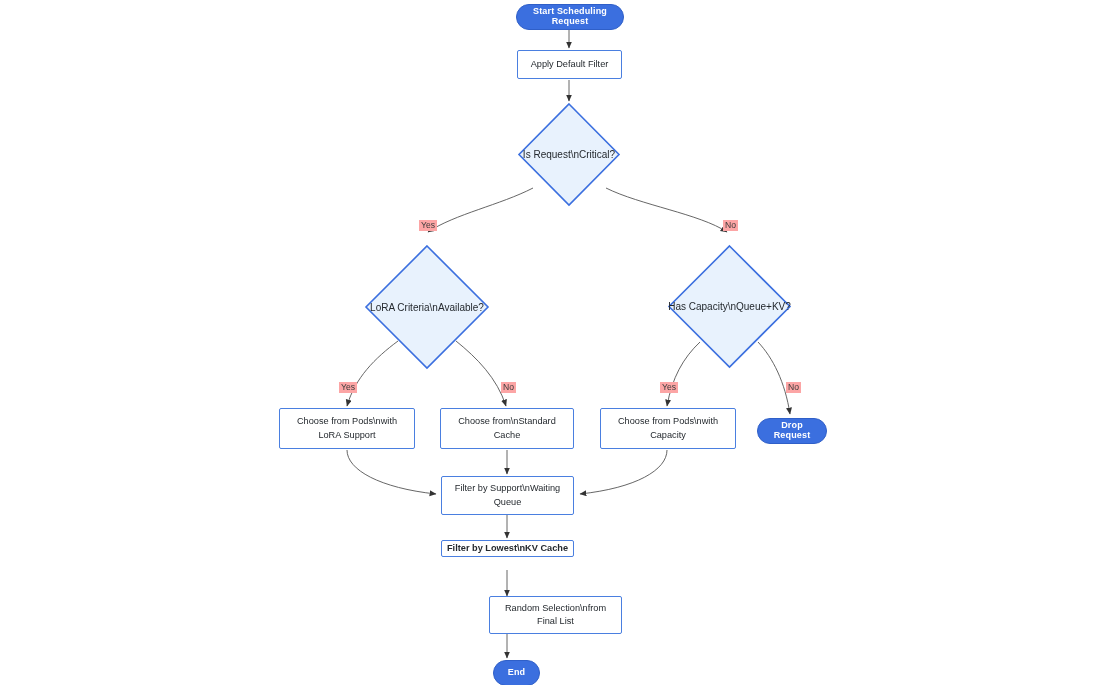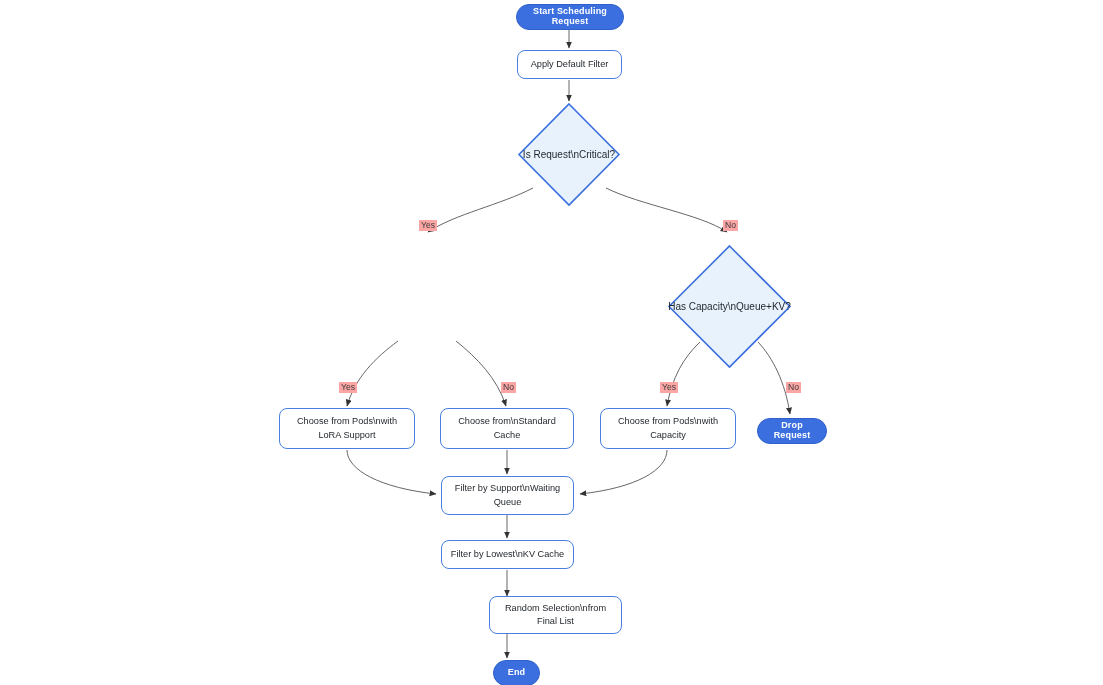--- a/index.html
+++ b/index.html
@@ -45,21 +45,21 @@
     font-size: 9px;
     font-weight: bold;
     letter-spacing: .15px;
     line-height: 1.1;
     padding: 12px 8px;
   }
   
   .rect {
     background: #ffffff;
     border: 1.6px solid #4a7fe0;
-    border-radius: 8px;
+    border-radius: 2px;
     color: #24292e;
     font-size: 9.2px;
     line-height: 1.45;
     padding: 2px 0;
   }
   
   .diamond-wrap {
     position: absolute;
   }
   .diamond-wrap svg {
@@ -146,20 +146,26 @@
     <span>Apply Default Filter</span>
   </div>
 
   <div class="diamond-wrap" style="left:518px; top:103px; width:102px; height:103px;">
     <svg width="102" height="103" viewBox="0 0 102 103">
       <polygon points="51,1 101,51.5 51,102 1,51.5" fill="#e8f2fd" stroke="#3b6fdf" stroke-width="1.6"></polygon>
     </svg>
     <div class="diamond-label">Is Request\nCritical?</div>
   </div>
 
+  <div class="diamond-wrap" style="left:365px; top:245px; width:124px; height:124px;">
+    <svg width="124" height="124" viewBox="0 0 124 124">
+      <polygon points="62,1 123,62 62,123 1,62" fill="#e8f2fd" stroke="#3b6fdf" stroke-width="1.6"></polygon>
+    </svg>
+    <div class="diamond-label">LoRA Criteria\nAvailable?</div>
+  </div>
 
   <div class="diamond-wrap" style="left:668px; top:245px; width:123px; height:123px;">
     <svg width="123" height="123" viewBox="0 0 123 123">
       <polygon points="61.5,1 122,61.5 61.5,122 1,61.5" fill="#e8f2fd" stroke="#3b6fdf" stroke-width="1.6"></polygon>
     </svg>
     <div class="diamond-label">Has Capacity\nQueue+KV?</div>
   </div>
 
   <div class="node rect" style="left:279px; top:408px; width:136px; height:41px; flex-direction:column;">
     <span class="lbl-2line">Choose from Pods\nwith</span>
@@ -178,21 +184,21 @@
 
   <div class="node pill" style="left:757px; top:418px; width:70px; height:20px;">
     <span>Drop Request</span>
   </div>
 
   <div class="node rect" style="left:441px; top:476px; width:133px; height:39px; flex-direction:column;">
     <span class="lbl-2line">Filter by Support\nWaiting</span>
     <span class="lbl-2line">Queue</span>
   </div>
 
-  <div class="node rect" style="left:441px; top:540px; width:133px; height:29px;">
+  <div class="node rect" style="left:441px; top:540px; width:133px; height:17px;font-weight:bold;">
     <span>Filter by Lowest\nKV Cache</span>
   </div>
 
   <div class="node rect" style="left:441px; top:596px; width:133px; height:38px; flex-direction:column;margin-left:48px;">
     <span class="lbl-2line">Random Selection\nfrom</span>
     <span class="lbl-2line">Final List</span>
   </div>
 
   <div class="node pill" style="left:493px; top:660px; width:47px; height:20px;">
     <span>End</span>

